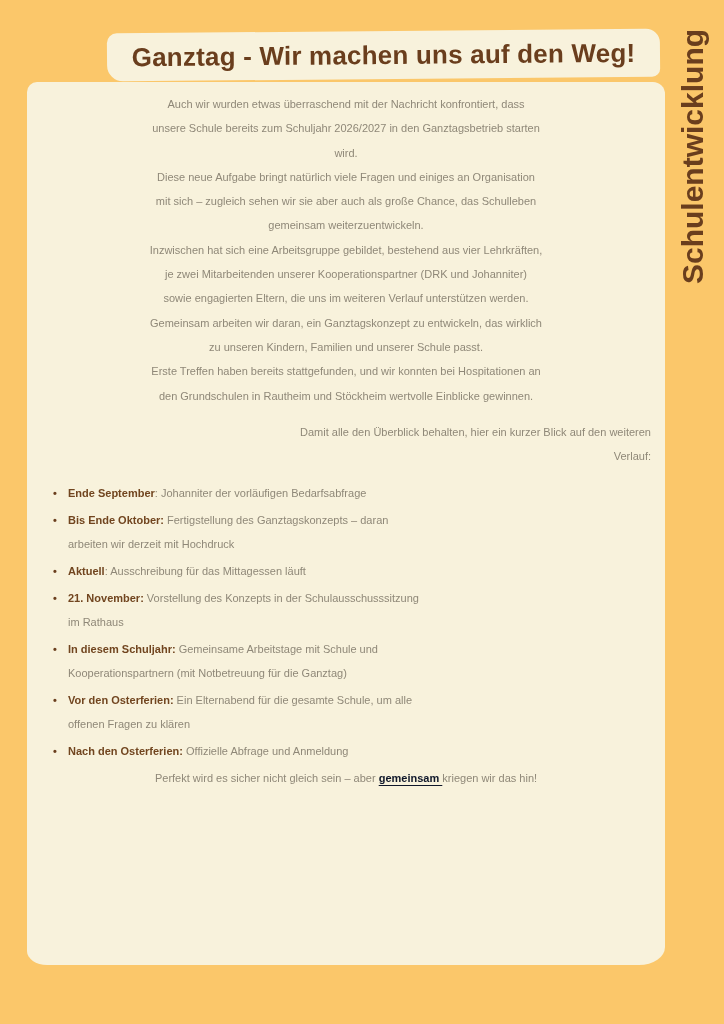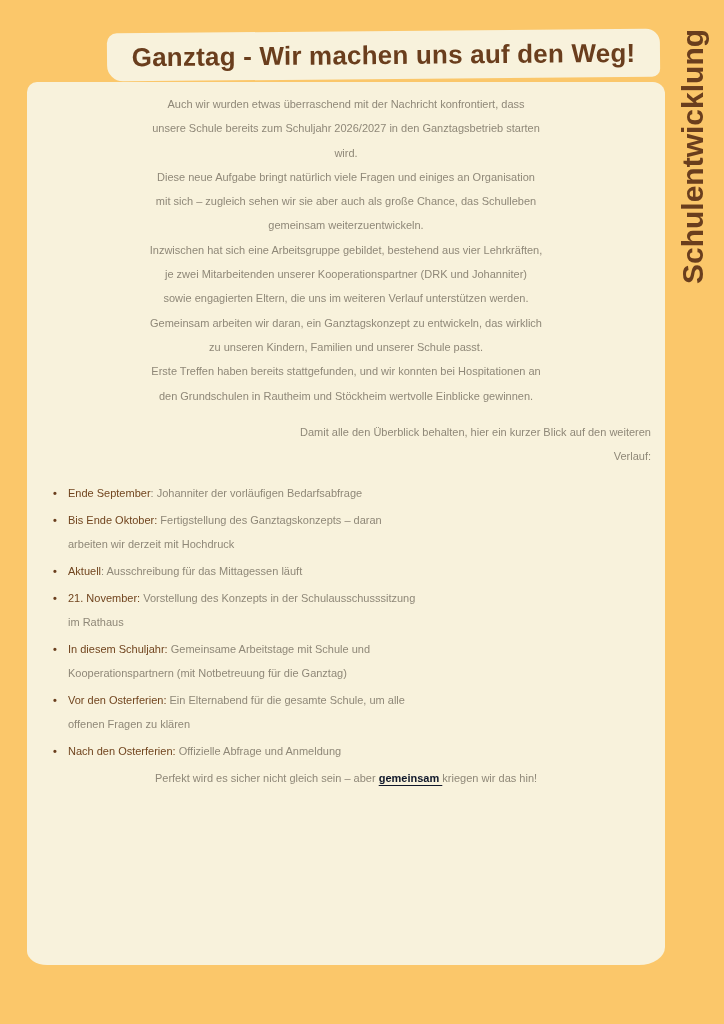--- a/index.html
+++ b/index.html
@@ -45,21 +45,21 @@
   ul.bullets{
     list-style:none;margin:13px 0 0 0;padding:0 0 0 12px;
   }
   ul.bullets li{
     display:flex;margin:0 0 3px 0;line-height:24px;
   }
   .dot{
     width:15px;flex:0 0 15px;color:#6a3e1d;font-weight:700;
   }
   .li-text{flex:1;}
-  .lead{color:#71451f;font-weight:400;}
+  .lead{color:#71451f;font-weight:700;}
   .rest{white-space:pre-line;}
   .transparency{margin-top:22px;}
   .closing{margin-top:24px;}
   .final-line{margin-top:0;}
   .emph{
     color:#0f172a;font-weight:700;text-decoration:underline;
     text-underline-offset:3px;
   }
 </style>
 </head>

